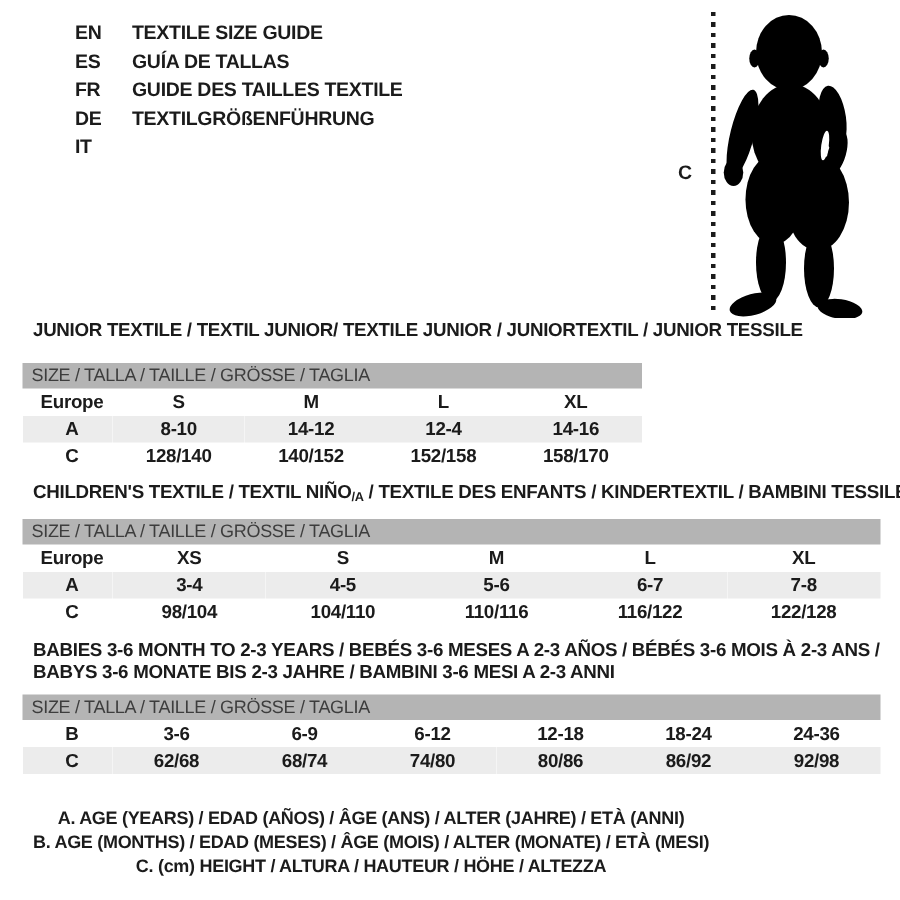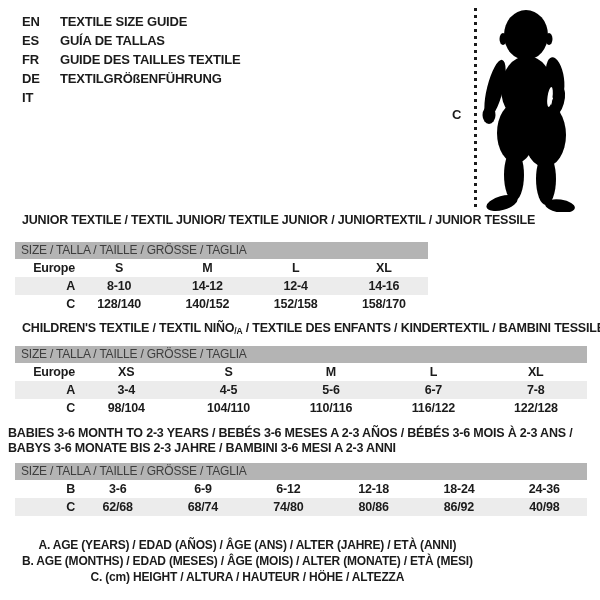--- a/index.html
+++ b/index.html
@@ -15,21 +15,21 @@
     width:600px;height:600px;position:relative;overflow:hidden;
     background:#ffffff;color:var(--ink);
     font-family:"Liberation Sans", sans-serif;
     letter-spacing:-0.2px;
   }
   .abs{position:absolute;}
 
   
   .lang-block{left:22px;top:12px;}
   .lang-line{display:flex;height:19px;line-height:19px;font-size:13px;font-weight:700;}
-  .lang-code{width:38px;flex:0 0 38px;}
+  .lang-code{width:38px;flex:0 0 38px;margin-left:28px;}
 
   
   .figure-block{left:450px;top:5px;width:148px;height:212px;}
   .measure-label{left:2px;top:102px;font-size:13px;font-weight:700;position:absolute;}
   .dotted-line{
     position:absolute;left:24px;top:3px;width:3px;height:202px;
     background:repeating-linear-gradient(to bottom, var(--ink) 0 3px, transparent 3px 7px);
   }
   .silhouette-svg{position:absolute;left:32px;top:2px;}
 
@@ -41,21 +41,21 @@
   .table-wrap{left:15px;}
   .size-bar{
     height:17px;line-height:17px;background:var(--header_bar);color:var(--bar_text);
     font-size:12px;font-weight:400;padding-left:6px;
   }
   table.size-table{border-collapse:collapse;table-layout:fixed;width:100%;}
   table.size-table td{
     height:18px;padding:0;font-size:12.5px;font-weight:700;text-align:center;
     white-space:nowrap;overflow:hidden;
   }
-  table.size-table td:first-child{width:60px;text-align:right;padding-left:6px;}
+  table.size-table td:first-child{width:60px;text-align:center;padding-left:6px;}
   table.size-table tr.shaded{background:var(--row_alt);}
 
   .t1{width:413px;}
   .t2,.t3{width:572px;}
 
   
   .legend-block{left:22px;top:537px;text-align:center;}
   .legend-line{height:16px;line-height:16px;font-size:12px;font-weight:700;white-space:nowrap;}
 </style>
 </head>
@@ -174,21 +174,21 @@
           <td>98/104</td>
           <td>104/110</td>
           <td>110/116</td>
           <td>116/122</td>
           <td>122/128</td>
         </tr>
       </tbody>
     </table>
 </div>
 
-<div class="abs section-title" style="left:8px;top:426px">
+<div class="abs section-title" style="left:22px;top:426px">
   <div>BABIES 3-6 MONTH TO 2-3 YEARS / BEBÉS 3-6 MESES A 2-3 AÑOS / BÉBÉS 3-6 MOIS À 2-3 ANS /</div>
   <div>BABYS 3-6 MONATE BIS 2-3 JAHRE / BAMBINI 3-6 MESI A 2-3 ANNI</div>
 </div>
 <div class="abs table-wrap t3" style="top:463px">
   <div class="size-bar">SIZE / TALLA / TAILLE / GRÖSSE / TAGLIA</div>
   <table class="size-table">
       <tbody>
         <tr>
           <td>B</td>
           <td>3-6</td>
@@ -198,21 +198,21 @@
           <td>18-24</td>
           <td>24-36</td>
         </tr>
         <tr class="shaded">
           <td>C</td>
           <td>62/68</td>
           <td>68/74</td>
           <td>74/80</td>
           <td>80/86</td>
           <td>86/92</td>
-          <td>40/98</td>
+          <td>92/98</td>
         </tr>
       </tbody>
     </table>
 </div>
 
 <div class="abs legend-block">
   <div class="legend-line">A. AGE (YEARS) / EDAD (AÑOS) / ÂGE (ANS) / ALTER (JAHRE) / ETÀ (ANNI)</div>
   <div class="legend-line">B. AGE (MONTHS) / EDAD (MESES) / ÂGE (MOIS) / ALTER (MONATE) / ETÀ (MESI)</div>
   <div class="legend-line">C. (cm) HEIGHT / ALTURA / HAUTEUR / HÖHE / ALTEZZA</div>
 </div>

